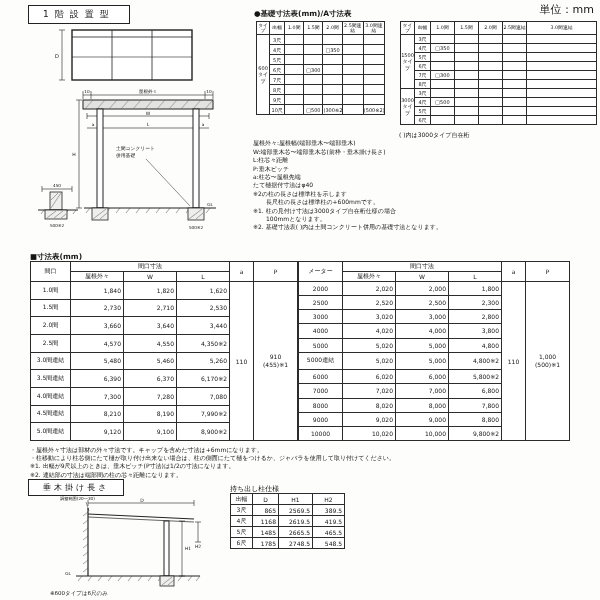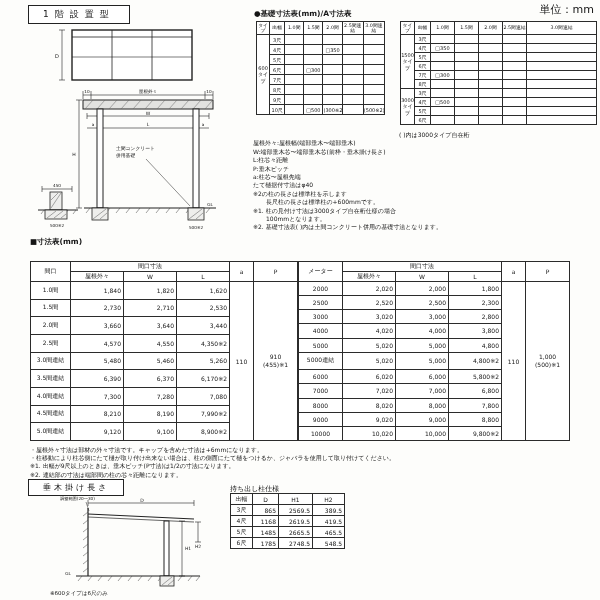--- a/index.html
+++ b/index.html
@@ -315,21 +315,21 @@
       <div class="legend-line">P:垂木ピッチ</div>
       <div class="legend-line">a:柱芯〜屋根先端</div>
       <div class="legend-line">たて樋据付寸法はφ40</div>
       <div class="legend-line">※2の柱の長さは標準柱を示します</div>
       <div class="legend-line ind1">長尺柱の長さは標準柱の+600mmです。</div>
       <div class="legend-line">※1. 柱の見付け寸法は3000タイプ自在桁仕様の場合</div>
       <div class="legend-line ind1">100mmとなります。</div>
       <div class="legend-line">※2. 基礎寸法表( )内は土間コンクリート併用の基礎寸法となります。</div>
     </div>
 
-  <div class="abs section-title" style="left:30px;top:237px;">■寸法表(mm)</div>
+  <div class="abs section-title" style="left:30px;top:252px;">■寸法表(mm)</div>
   <div class="abs" style="left:30px;top:261px;display:flex;">
     <table class="dim" style="width:268px;">
       <thead>
         <tr>
           <th rowspan="2" style="width:40px;">間口</th>
           <th colspan="3">間口寸法</th>
           <th rowspan="2" style="width:24px;">a</th>
           <th rowspan="2" style="width:44px;">P</th>
         </tr>
         <tr>

